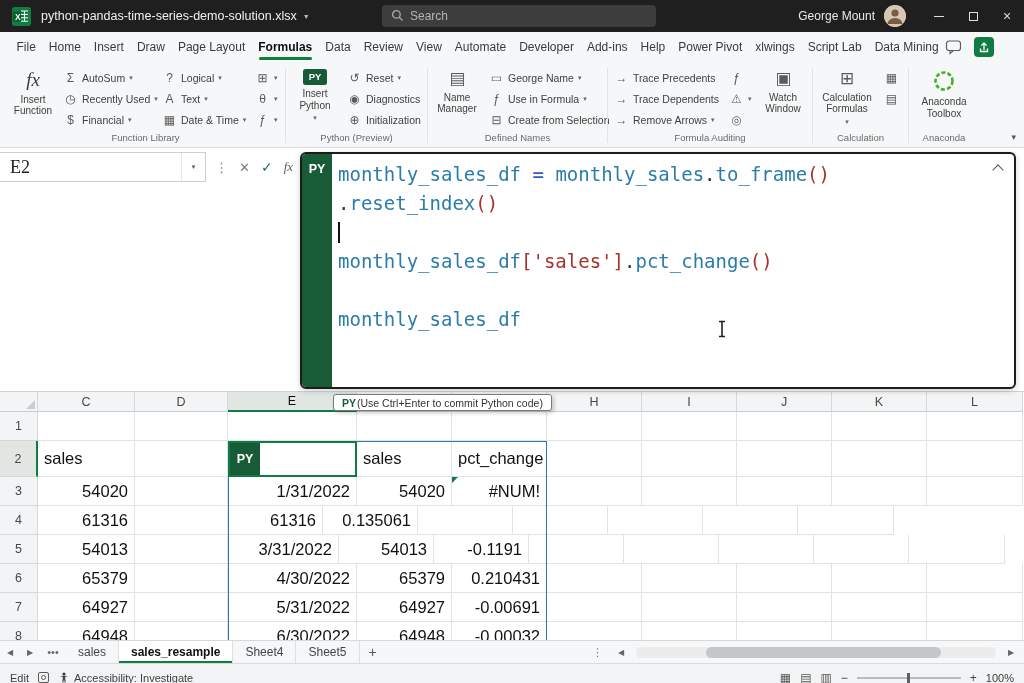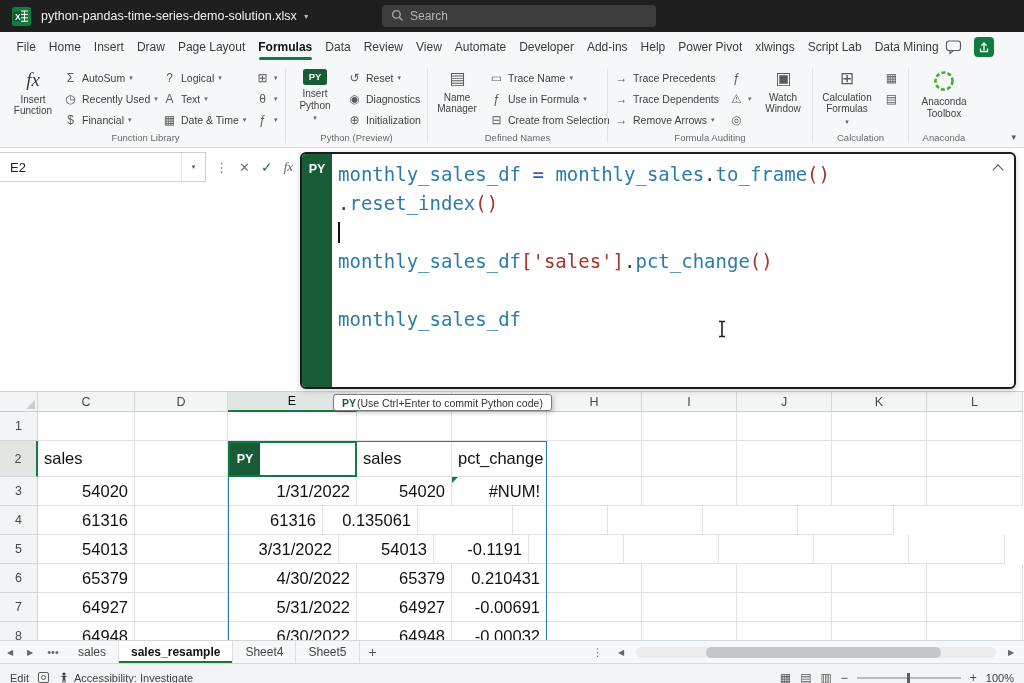--- a/index.html
+++ b/index.html
@@ -42,21 +42,21 @@
   .smallrow { display:flex; align-items:center; gap:4px; height:20px; font-size:10.5px; color:#404040; padding:0 3px; white-space:nowrap; }
   .ricon { width:15px; text-align:center; font-size:12px; color:#5a5a5a; flex:none; }
   .chev { font-size:7px; color:#666; }
   .icon-fx { font-family:"Liberation Serif", serif; font-style:italic; font-size:19px; color:#3a3a3a; }
   .py-chip { width:24px; height:16px; background:#185c37; color:#fff; font-size:9.5px; font-weight:700; border-radius:2.5px; display:flex; align-items:center; justify-content:center; }
   .collapse-ribbon { position:absolute; right:8px; bottom:5px; color:#555; font-size:9px; }
 
   
   .formula-area { position:absolute; top:148px; left:0; right:0; height:244px; background:#fff; border-bottom:1px solid #cfd2d4; }
   .namebox { position:absolute; left:0; top:4px; width:206px; height:30px; border:1px solid #cfcfcf; border-left:none; display:flex; align-items:center; background:#fff; }
-  .namebox-text { flex:1; padding-left:10px; font-size:13px; color:#222; }
+  .namebox-text { flex:1; padding-left:10px; font-size:18px; color:#222;font-family:Liberation Serif, serif; }
   .namebox-chev { width:24px; height:100%; display:flex; align-items:center; justify-content:center; font-size:7px; color:#555; border-left:1px solid #e6e6e6; }
   .fb-icons { position:absolute; left:210px; top:4px; height:30px; display:flex; align-items:center; gap:11px; padding-left:5px; }
   .fbi { font-size:13px; color:#7c7c7c; }
   .fbi.check { color:#107c41; font-size:14px; }
   .fbi.fx { font-family:"Liberation Serif",serif; font-style:italic; color:#5f5f5f; }
   .editor { position:absolute; left:300px; top:4px; width:716px; height:237px; background:#fff; border:2px solid #1c1c1c; border-radius:6px; display:flex; overflow:hidden; box-shadow:0 2px 6px rgba(0,0,0,0.18); z-index:20; }
   .editor-side { width:30px; background:#185c37; color:#fff; font-size:12.5px; font-weight:700; text-align:center; padding-top:8px; flex:none; }
   .editor-code { flex:1; padding:6px 12px 0 6px; font-family:"DejaVu Sans Mono", monospace; font-size:19px; position:relative; }
   .code-line { height:29px; line-height:29px; white-space:pre; }
   .tk-id { color:#2b7cab; } .tk-op { color:#2f56d0; } .tk-str { color:#a6342c; } .tk-br { color:#a6342c; } .tk-pl { color:#333; }
@@ -122,20 +122,39 @@
   <span class="doc-name">
       <span>python-pandas-time-series-demo-solution.xlsx</span>
       <span class="doc-chev">▼</span>
     </span>
   <span class="search-wrap">
     <svg width="13" height="13" viewBox="0 0 13 13">
         <circle cx="5.4" cy="5.4" r="3.8" fill="none" stroke="#aaa" stroke-width="1.3"></circle>
         <line x1="8.3" y1="8.3" x2="11.6" y2="11.6" stroke="#aaa" stroke-width="1.3"></line>
       </svg>
     <input class="tb-search" placeholder="Search" style="">
+  </span>
+  <span class="tb-right">
+    <span class="user-name">George Mount</span>
+    <span class="avatar">
+      <svg width="22" height="22" viewBox="0 0 22 22">
+          <circle cx="11" cy="11" r="11" fill="#d8c6b2"></circle>
+          <circle cx="11" cy="8" r="3.6" fill="#7a5c44"></circle>
+          <path d="M3.5 19 a7.5 6 0 0 1 15 0 Z" fill="#7a5c44"></path>
+        </svg>
+    </span>
+    <span class="wbtn">
+        <span class="min-glyph"></span>
+      </span>
+    <span class="wbtn">
+        <span class="restore-glyph"></span>
+      </span>
+    <span class="wbtn">
+        <span>×</span>
+      </span>
   </span>
 </div>
 
 <div class="menubar">
   <span style="display:flex">
       <div class="rtab">File</div>
       <div class="rtab">Home</div>
       <div class="rtab">Insert</div>
       <div class="rtab">Draw</div>
       <div class="rtab">Page Layout</div>
@@ -255,21 +274,21 @@
 
   <div class="rgroup">
     <div class="rbody">
       <div class="bigbtn" style="width:52px">
         <span class="ricon" style="font-size:17px">▤</span>
         <span class="biglabel">Name Manager</span>
       </div>
       <div class="rcol" style="width:118px">
         <div class="smallrow">
             <span class="ricon">▭</span>
-            <span>Trace Name</span>
+            <span>George Name</span>
             <span class="chev">▾</span>
           </div>
         <div class="smallrow">
             <span class="ricon">ƒ</span>
             <span>Use in Formula</span>
             <span class="chev">▾</span>
           </div>
         <div class="smallrow">
             <span class="ricon">⊟</span>
             <span>Create from Selection</span>

